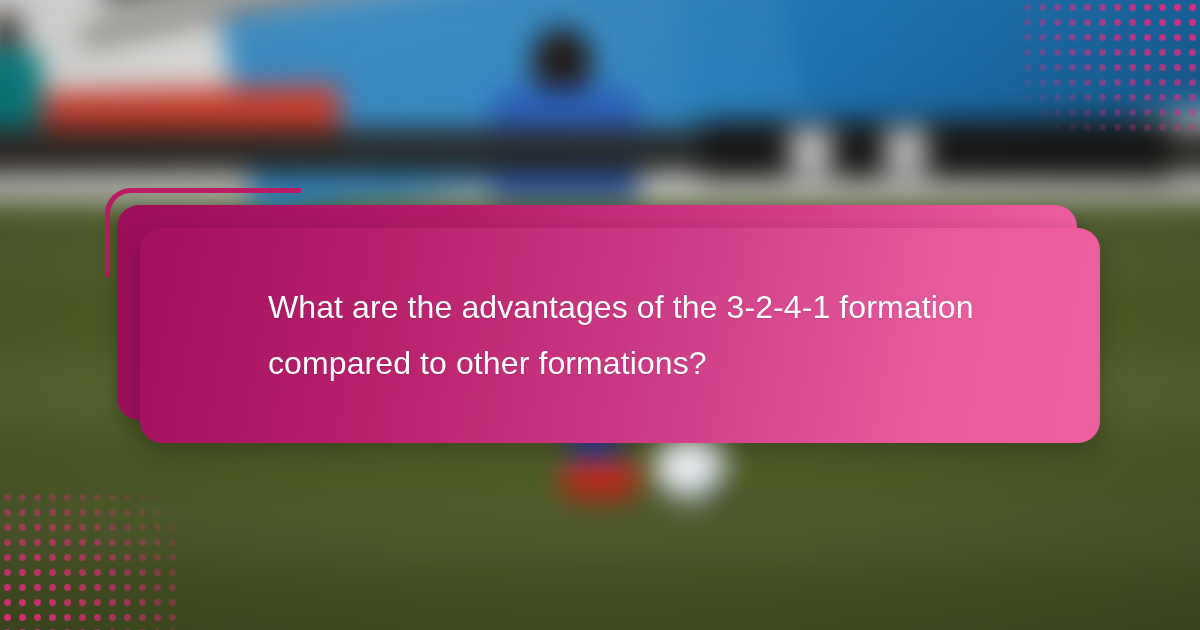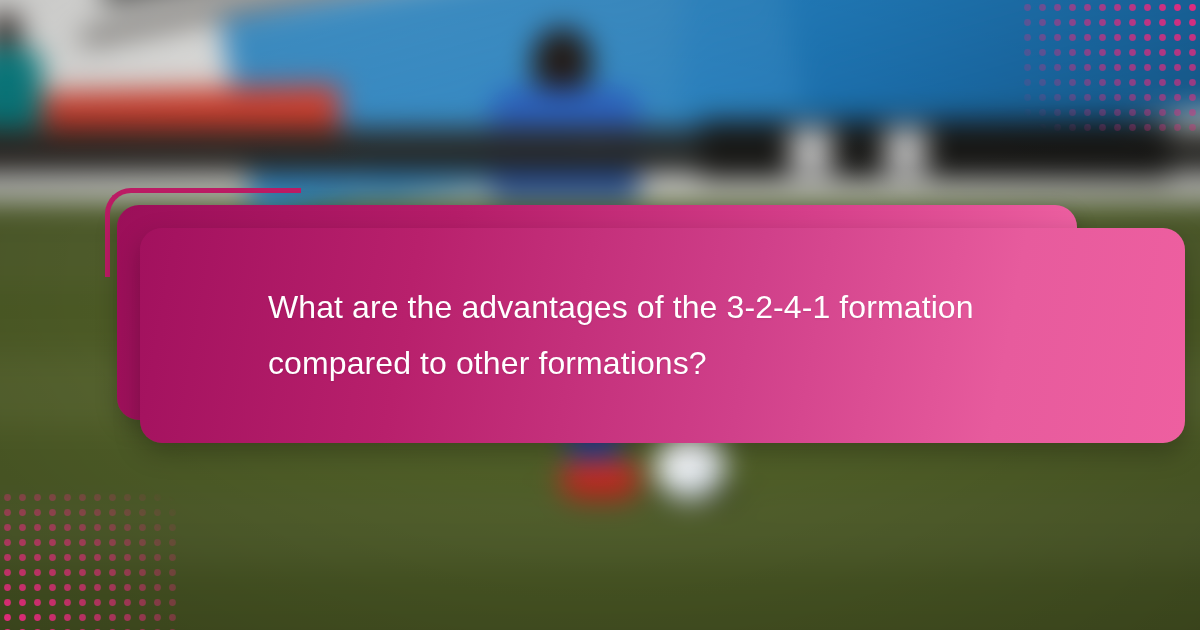--- a/index.html
+++ b/index.html
@@ -227,21 +227,21 @@
     left: 117px; top: 205px;
     width: 960px; height: 215px;
     border-radius: 22px;
     background: linear-gradient(100deg, #9b0f59 0%, #b51d69 34%, #d6408b 70%, #ef63a3 100%);
     box-shadow: 0 8px 22px rgba(0,0,0,.22);
   }
 
   .card-front {
     position: absolute;
     left: 140px; top: 228px;
-    width: 1045px; height: 215px;
+    width: 960px; height: 215px;
     border-radius: 22px;
     background: linear-gradient(100deg, #a2115e 0%, #b8206c 26%, #d0408a 58%, #e75b9d 82%, #ee5fa0 100%);
     box-shadow: 0 10px 26px rgba(0,0,0,.25);
     display: flex;
     align-items: center;
   }
 
   .card-text {
     color: #ffffff;
     font-size: 32px;

